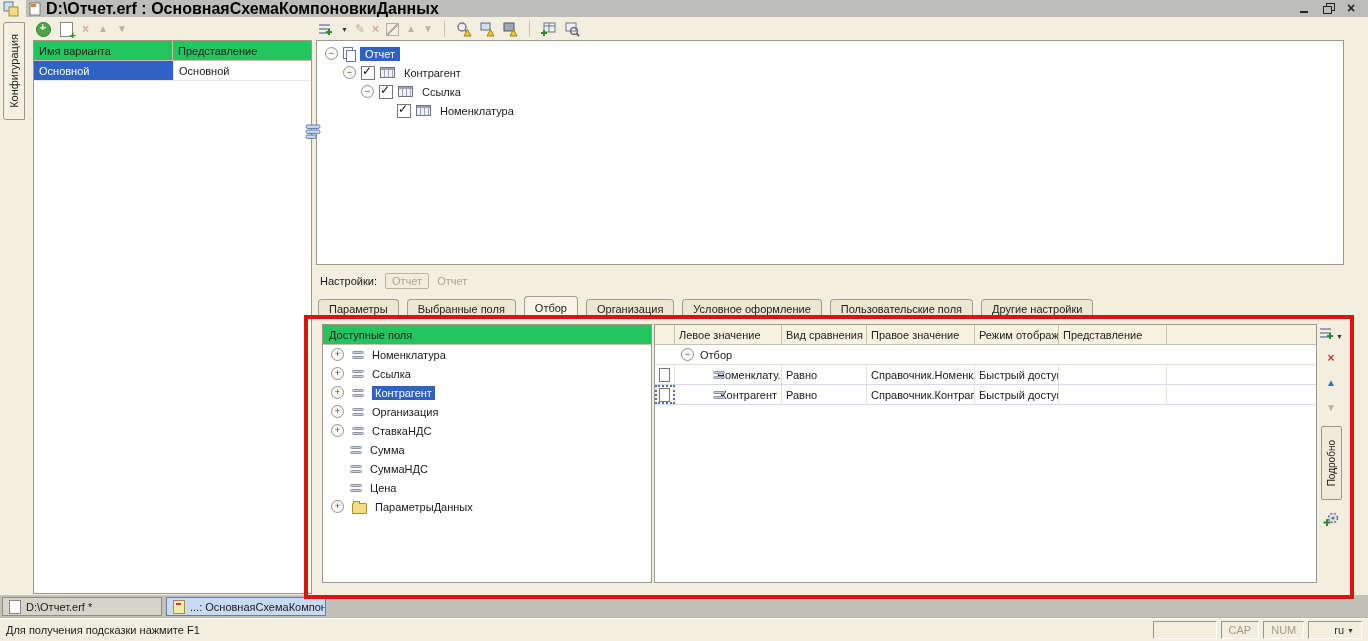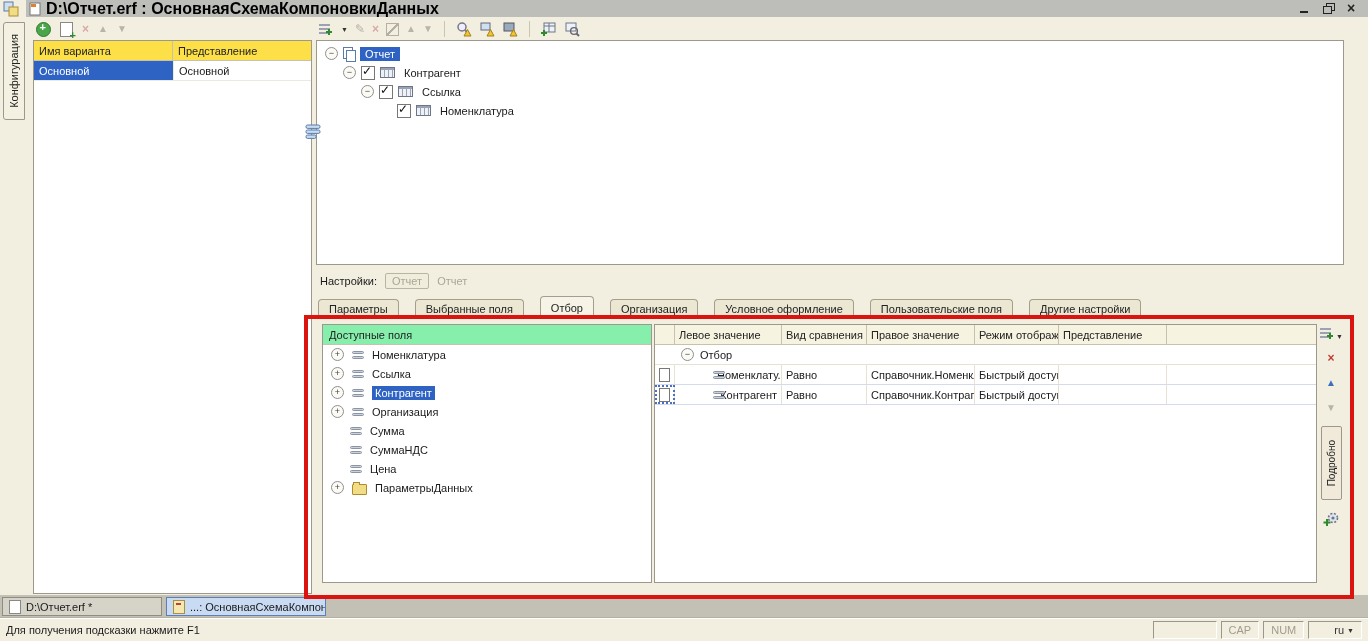--- a/index.html
+++ b/index.html
@@ -62,46 +62,46 @@
   .exp{width:11px;height:11px;border:1px solid #8f8f8f;border-radius:50%;background:#fbfaf4;
        display:inline-flex;align-items:center;justify-content:center;font-size:9px;line-height:9px;color:#444;}
   .exp.plus::before{content:"+";} .exp.minus::before{content:"−";}
   .sep{width:1px;height:16px;background:#c9c5b3;margin:0 4px;}
 
   
   .tbar{display:flex;align-items:center;gap:9px;height:18px;}
 
   
   .panel{background:#fff;border:1px solid #9c998c;}
-  .grid-head{display:flex;background:#fde047;border-bottom:1px solid #c6c2ae;height:19px;}
+  .grid-head{display:flex;background:#22c55e;border-bottom:1px solid #c6c2ae;height:19px;}
   .grid-head .hc{border-right:1px solid #c6c2ae;height:100%;display:flex;align-items:center;padding:0 5px;box-sizing:border-box;color:#222;}
   .vrow{display:flex;height:19px;align-items:center;border-bottom:1px solid #eceadf;}
   .vrow .c1{width:139px;height:100%;display:flex;align-items:center;padding:0 5px;box-sizing:border-box;}
   .vrow .c2{flex:1;height:100%;display:flex;align-items:center;padding:0 5px;box-sizing:border-box;border-left:1px solid #eceadf;}
   .selblue{background:#2e63c4;color:#fff;}
 
   
   .trow{display:flex;align-items:center;height:19px;gap:5px;}
   .tlabel{padding:1px 4px;}
   .tlabel.selblue{padding:1px 5px;}
 
   
   .settings-row{display:flex;align-items:center;gap:8px;}
   .rep-btn{border:1px solid #b9b5a4;background:#f1eddc;color:#aaa695;padding:1px 6px;border-radius:2px;}
   .dimtext{color:#aaa695;}
-  .tabs{display:flex;align-items:flex-end;gap:16px;}
+  .tabs{display:flex;align-items:flex-end;gap:8px;}
   .tab{height:18px;display:flex;align-items:center;padding:0 10px;background:#ece7d3;
        border:1px solid #a39f8e;border-bottom:none;border-radius:4px 4px 0 0;color:#222;}
   .tab.active{height:21px;background:#f7f4e7;position:relative;z-index:3;}
 
   
   .redrect{left:304px;top:315px;width:1042px;height:276px;border:4px solid #dc1410;z-index:5;pointer-events:none;}
 
   
-  .af-head{height:19px;background:#86efac;border-bottom:1px solid #c6c2ae;display:flex;align-items:center;padding:0 6px;color:#222;}
+  .af-head{height:19px;background:#22c55e;border-bottom:1px solid #c6c2ae;display:flex;align-items:center;padding:0 6px;color:#222;}
   .af-item{display:flex;align-items:center;height:19px;gap:8px;padding-left:8px;}
   .af-item .noexp{width:11px;}
 
   
   .ft-head{display:flex;height:19px;background:#f7f3e1;border-bottom:1px solid #c6c2ae;}
   .ft-head .hc{border-right:1px solid #c6c2ae;display:flex;align-items:center;padding:0 4px;box-sizing:border-box;color:#222;overflow:hidden;white-space:nowrap;}
   .ft-row{display:flex;height:19px;border-bottom:1px solid #d4dcec;align-items:stretch;}
   .ft-row .dc{display:flex;align-items:center;padding:0 4px;box-sizing:border-box;border-right:1px solid #e7e3d4;overflow:hidden;white-space:nowrap;gap:4px;}
   .cbcell{justify-content:center;}
   .cbcell.focused{outline:2px dotted #4b6ec8;outline-offset:-2px;}
@@ -299,20 +299,25 @@
     <span class="exp plus"></span>
     <span class="ic i-field"></span>
     <span class="selblue" style="padding:1px 3px;">Контрагент</span>
   </div>
   <div class="af-item">
     <span class="exp plus"></span>
     <span class="ic i-field"></span>
     <span>Организация</span>
   </div>
   <div class="af-item">
+    <span class="exp plus"></span>
+    <span class="ic i-field"></span>
+    <span>СтавкаНДС</span>
+  </div>
+  <div class="af-item">
     <span class="noexp"></span>
     <span class="ic i-field"></span>
     <span>Сумма</span>
   </div>
   <div class="af-item">
     <span class="noexp"></span>
     <span class="ic i-field"></span>
     <span>СуммаНДС</span>
   </div>
   <div class="af-item">

